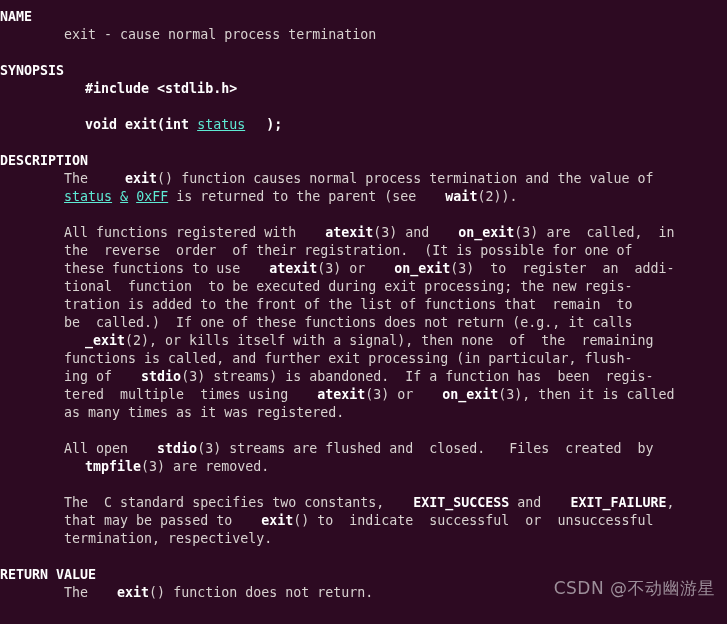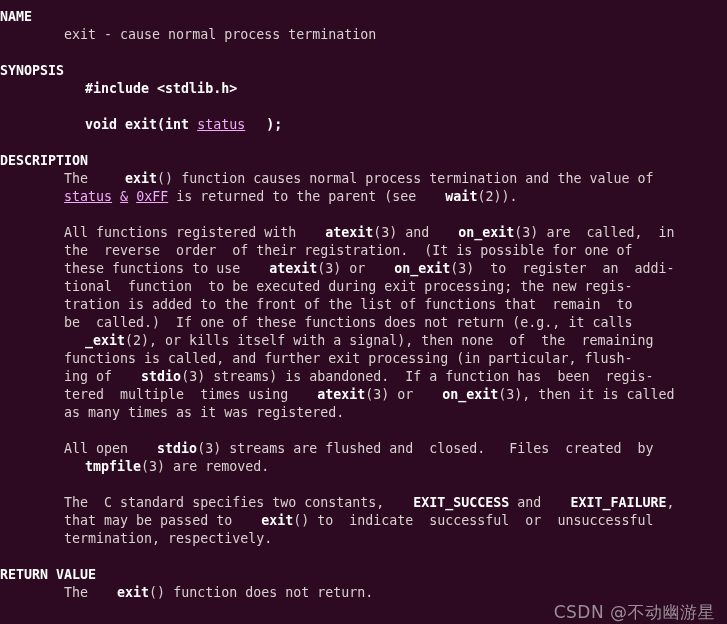--- a/index.html
+++ b/index.html
@@ -41,26 +41,26 @@
     font-weight: bold;
     color: #FFFFFF;
   }
   .bold {
     font-weight: bold;
     color: #FFFFFF;
     margin-left: 21px;
   }
   .ul {
     text-decoration: underline;
-    color: #f0abfc;
+    color: #5eead4;
   }
   .watermark {
     position: absolute;
     right: 12px;
-    bottom: 0;
+    bottom: 24px;
     font-family: "DejaVu Sans", "Liberation Sans", sans-serif;
     font-size: 17px;
     color: #9C8E99;
     letter-spacing: 0.5px;
     white-space: pre;
   }
 </style>
 </head>
 <body>
 

